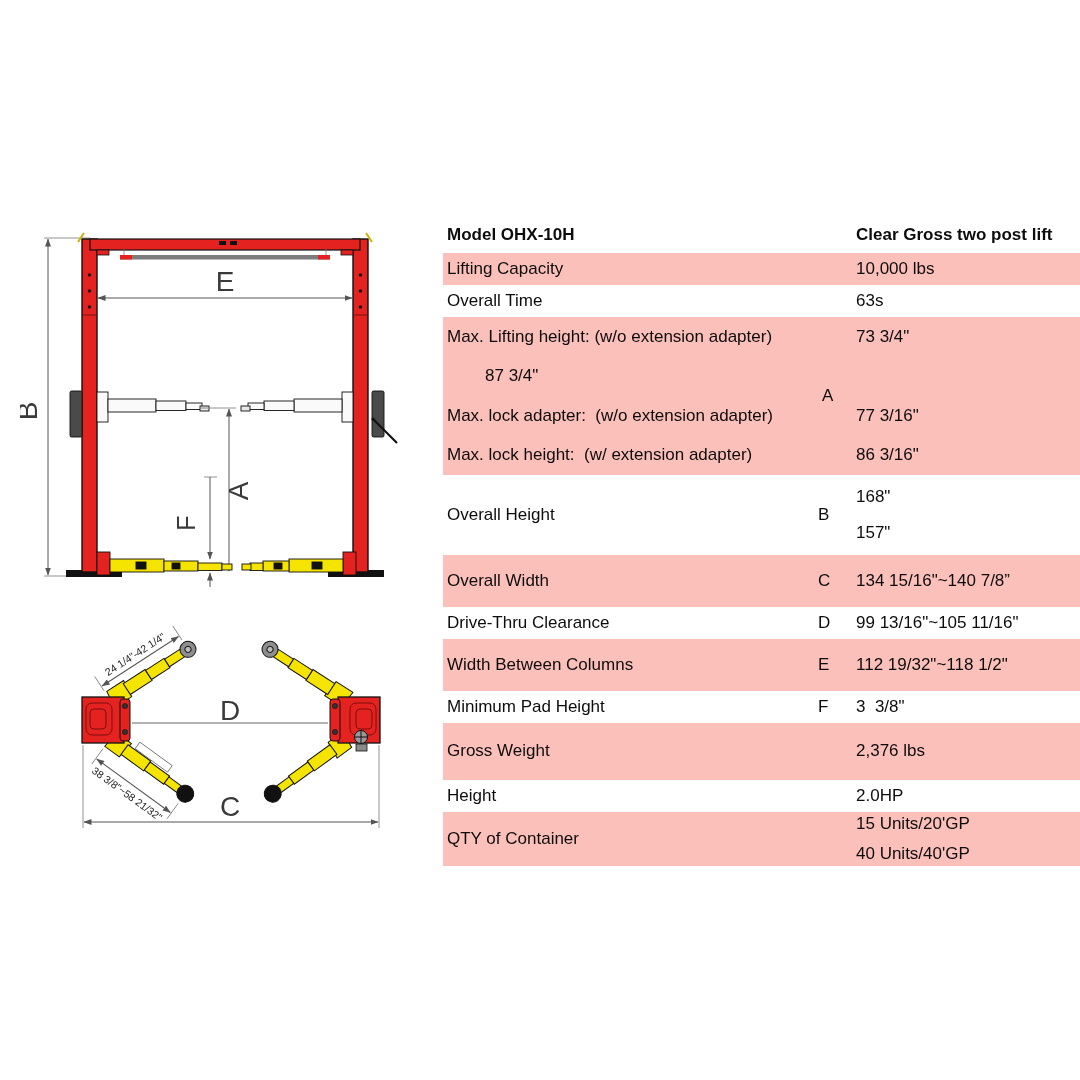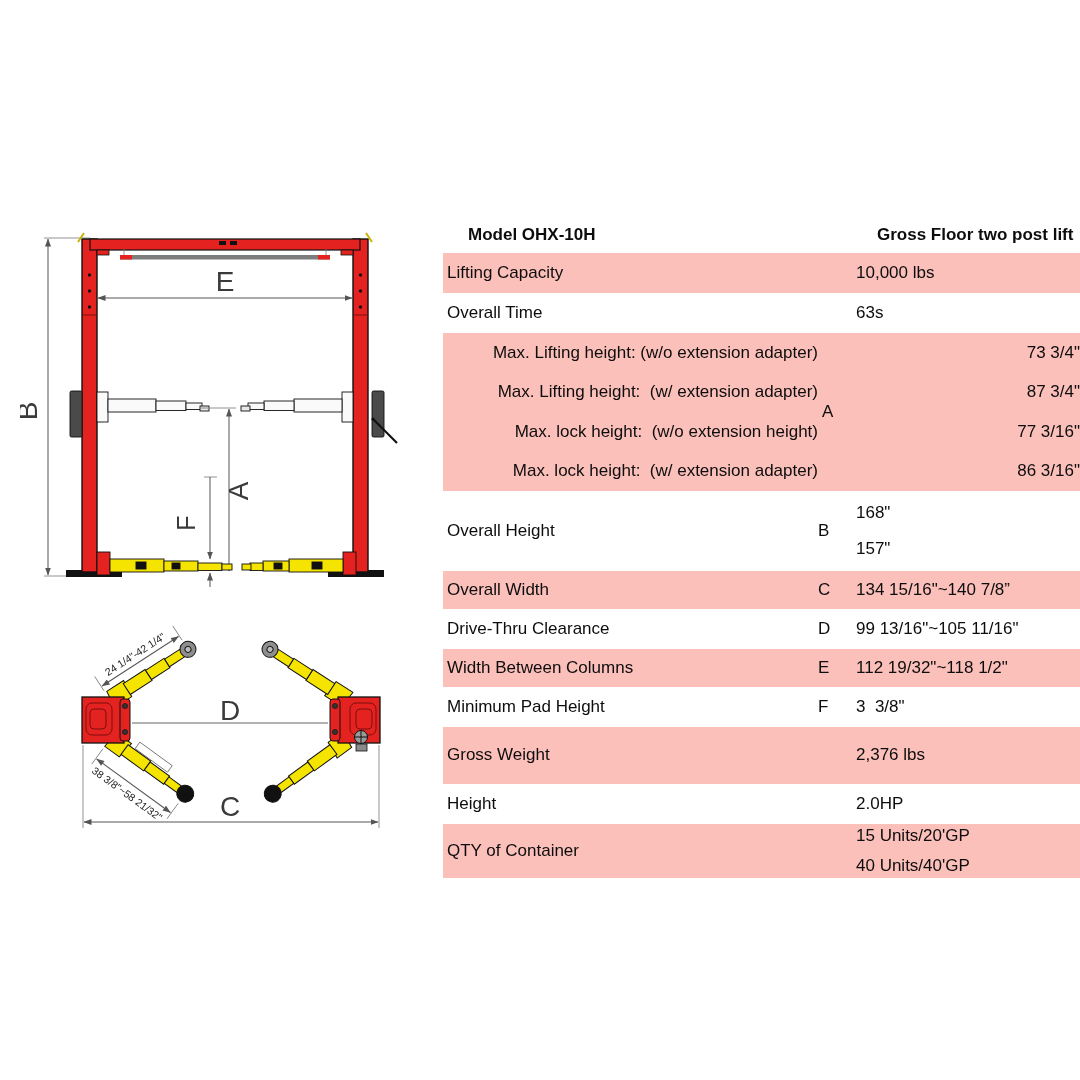--- a/index.html
+++ b/index.html
@@ -12,25 +12,25 @@
   .arm-range{font-family:"Liberation Sans","DejaVu Sans",sans-serif;font-size:10.5px;fill:#222;}
   .dimline{stroke:#555;stroke-width:1;fill:none;}
   .extline{stroke:#777;stroke-width:.8;fill:none;}
   
   .spec-table{position:absolute;left:443px;top:218px;width:637px;font-size:17px;line-height:1.2;}
   .trow{display:flex;align-items:center;padding-left:4px;box-sizing:border-box;}
   .pink{background:#fcc0bb;}
   .c-label{flex:0 0 371px;white-space:pre-wrap;}
   .c-letter{flex:0 0 38px;}
   .c-value{flex:1;white-space:pre-wrap;}
-  .h35{height:35px}.h38{height:38px}.h39{height:57px}.h40{height:40px}
+  .h35{height:35px}.h38{height:52px}.h39{height:57px}.h40{height:32px}
   .h59{height:54px}.h80{height:80px}
-  .thead{font-weight:bold;margin-left:21px;}
+  .thead{font-weight:bold;}
   .block-a{position:relative;height:158px;}
-  .block-a .trow{height:39.5px;text-align:right;}
+  .block-a .trow{height:39.5px;}
   .block-a .a-letter{position:absolute;left:379px;top:50%;transform:translateY(-50%);}
   .stack{display:flex;flex-direction:column;justify-content:center;}
   .gap16{gap:16px;}
   .gap2{gap:10px;}
 </style>
 </head>
 <body>
 
 <div class="canvas">
 
@@ -211,21 +211,21 @@
         </g>
       </g>
     </g>
   </svg>
 
   <div class="spec-table">
 
     <div class="trow thead h35">
       <div class="c-label">Model OHX-10H</div>
       <div class="c-letter"></div>
-      <div class="c-value">Gross Floor two post lift</div>
+      <div class="c-value">Clear Gross two post lift</div>
     </div>
 
     <div class="trow pink h40">
       <div class="c-label">Lifting Capacity</div>
       <div class="c-letter"></div>
       <div class="c-value">10,000 lbs</div>
     </div>
 
     <div class="trow h40">
       <div class="c-label">Overall Time</div>
@@ -233,26 +233,25 @@
       <div class="c-value">63s</div>
     </div>
 
     <div class="block-a pink">
       <div class="trow">
         <div class="c-label">Max. Lifting height: (w/o extension adapter)</div>
         <div class="c-letter"></div>
         <div class="c-value">73 3/4"</div>
       </div>
       <div class="trow">
-        <div class="c-label">Max. Lifting height:  (w/ extension adapter)</div>
         <div class="c-letter"></div>
         <div class="c-value">87 3/4"</div>
       </div>
       <div class="trow">
-        <div class="c-label">Max. lock height:  (w/o extension height)</div>
+        <div class="c-label">Max. lock adapter:  (w/o extension adapter)</div>
         <div class="c-letter"></div>
         <div class="c-value">77 3/16"</div>
       </div>
       <div class="trow">
         <div class="c-label">Max. lock height:  (w/ extension adapter)</div>
         <div class="c-letter"></div>
         <div class="c-value">86 3/16"</div>
       </div>
       <div class="a-letter">A</div>
     </div>

